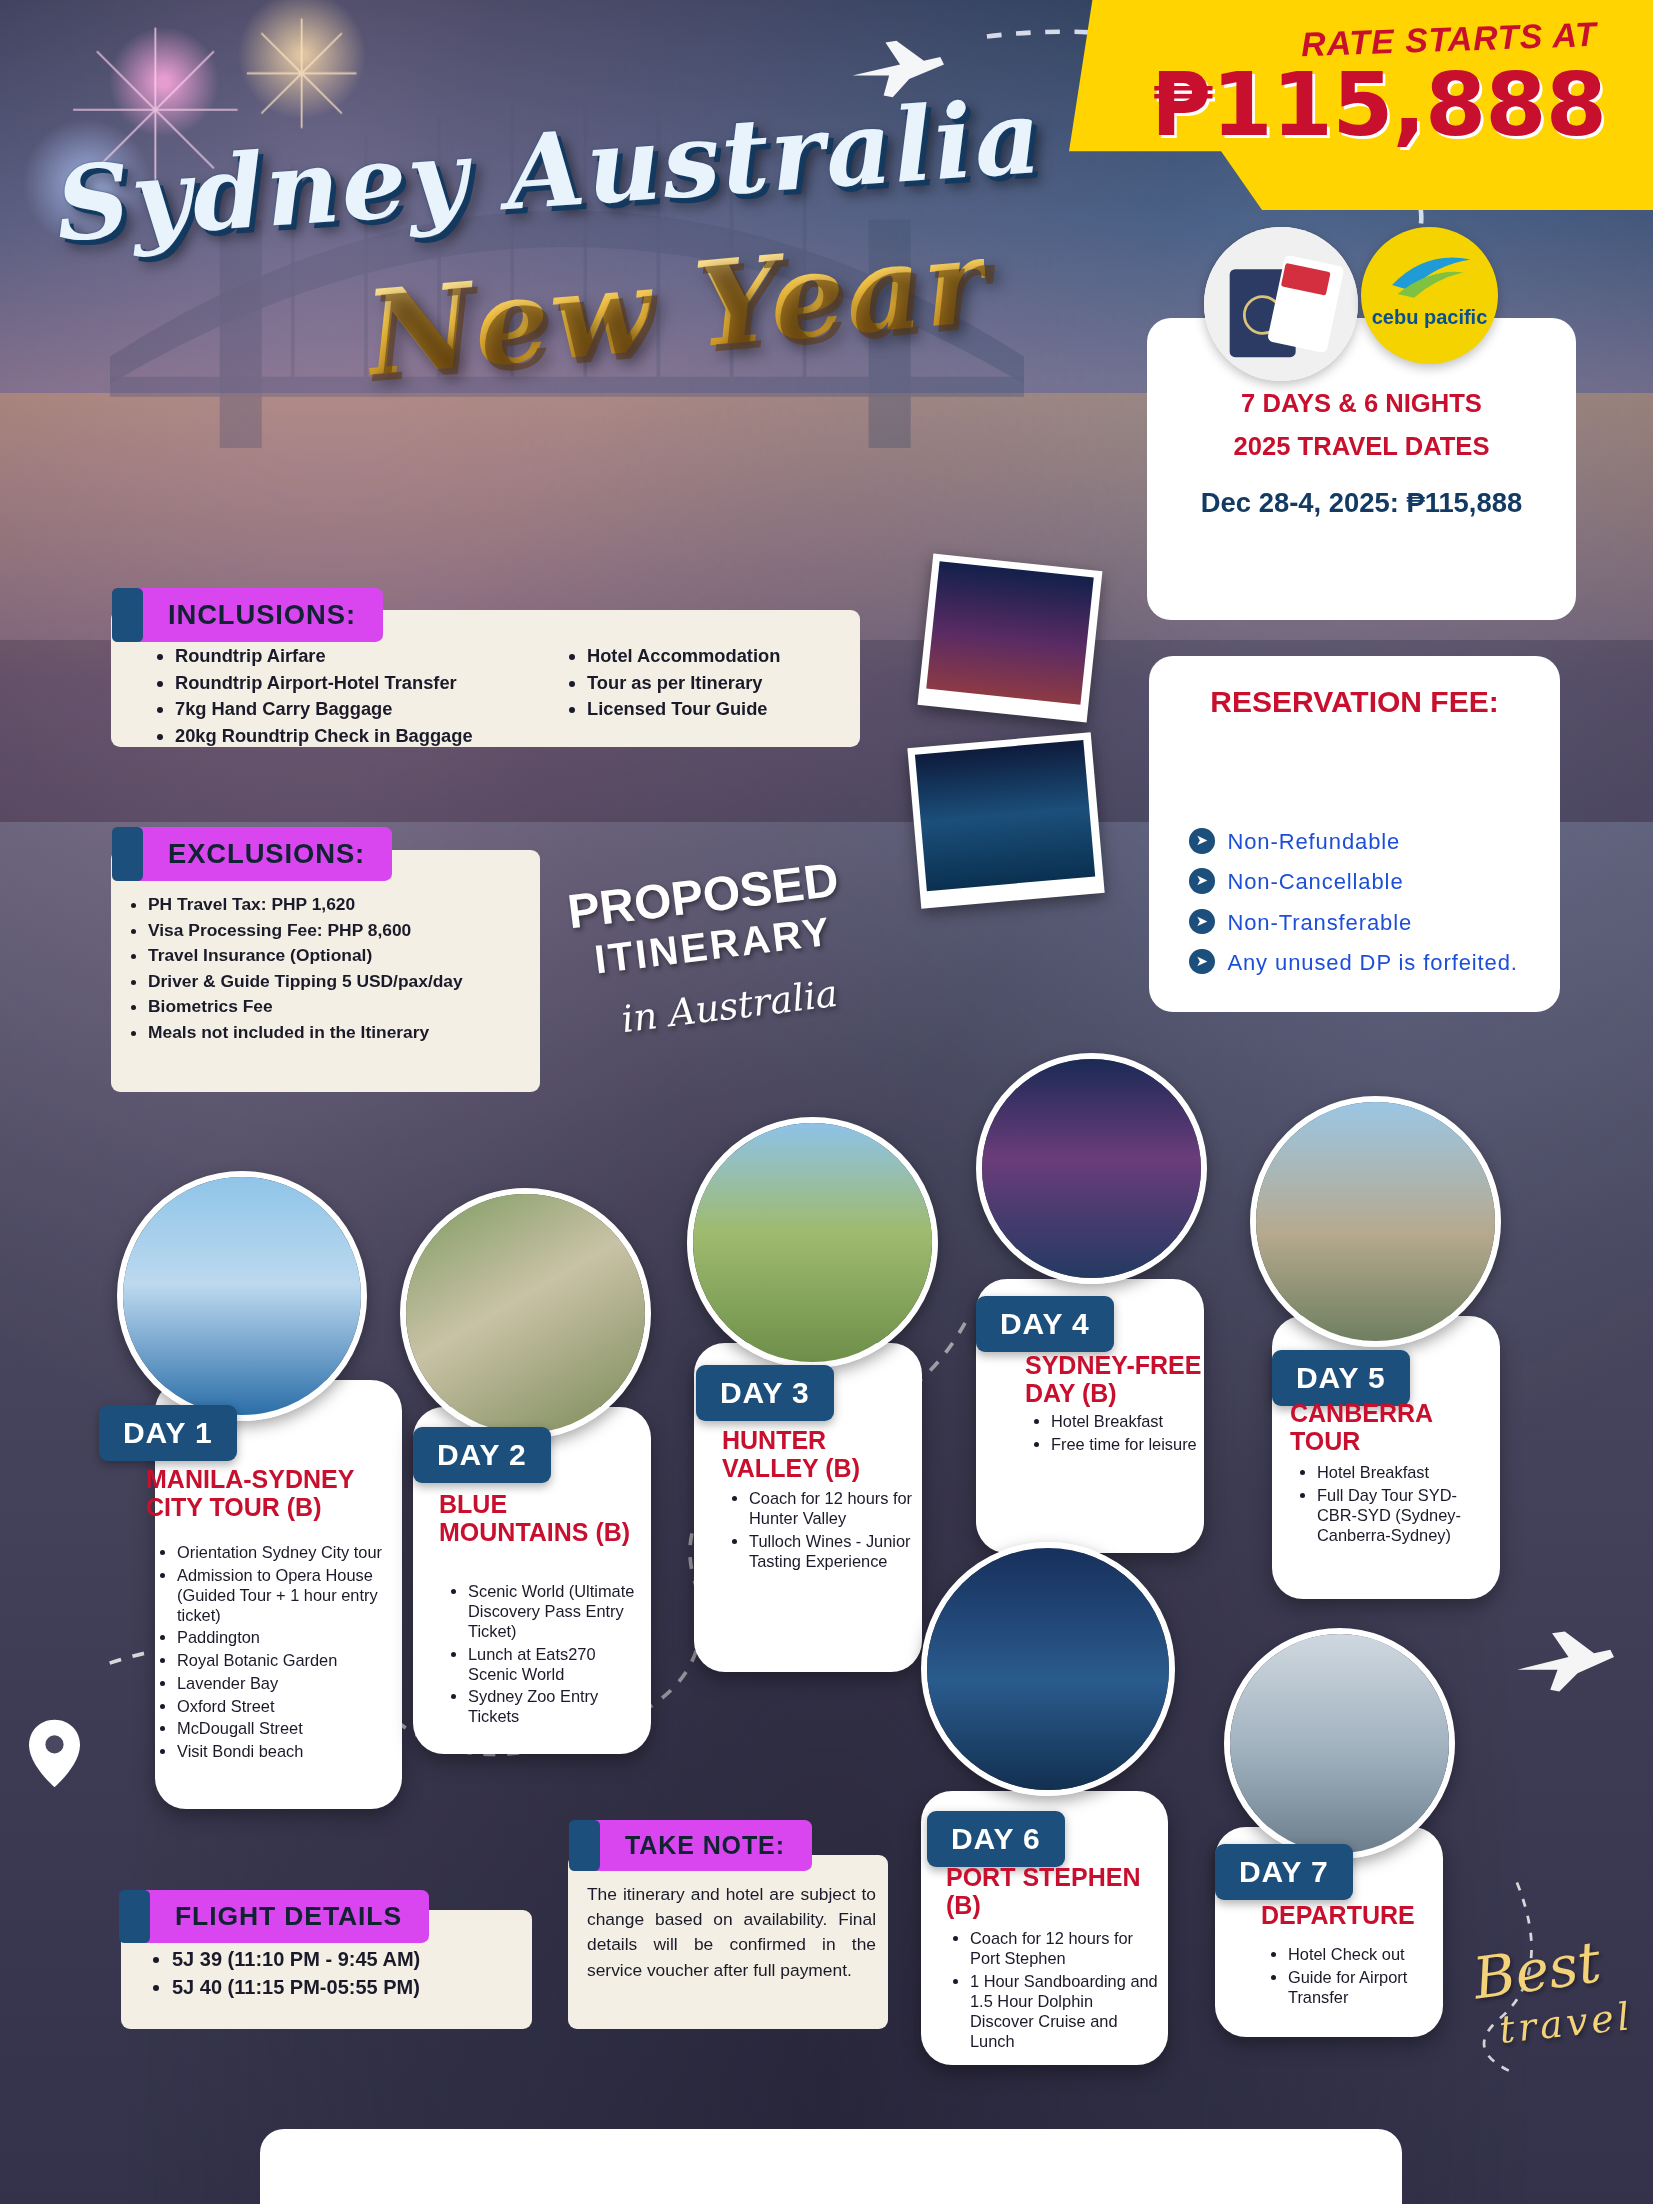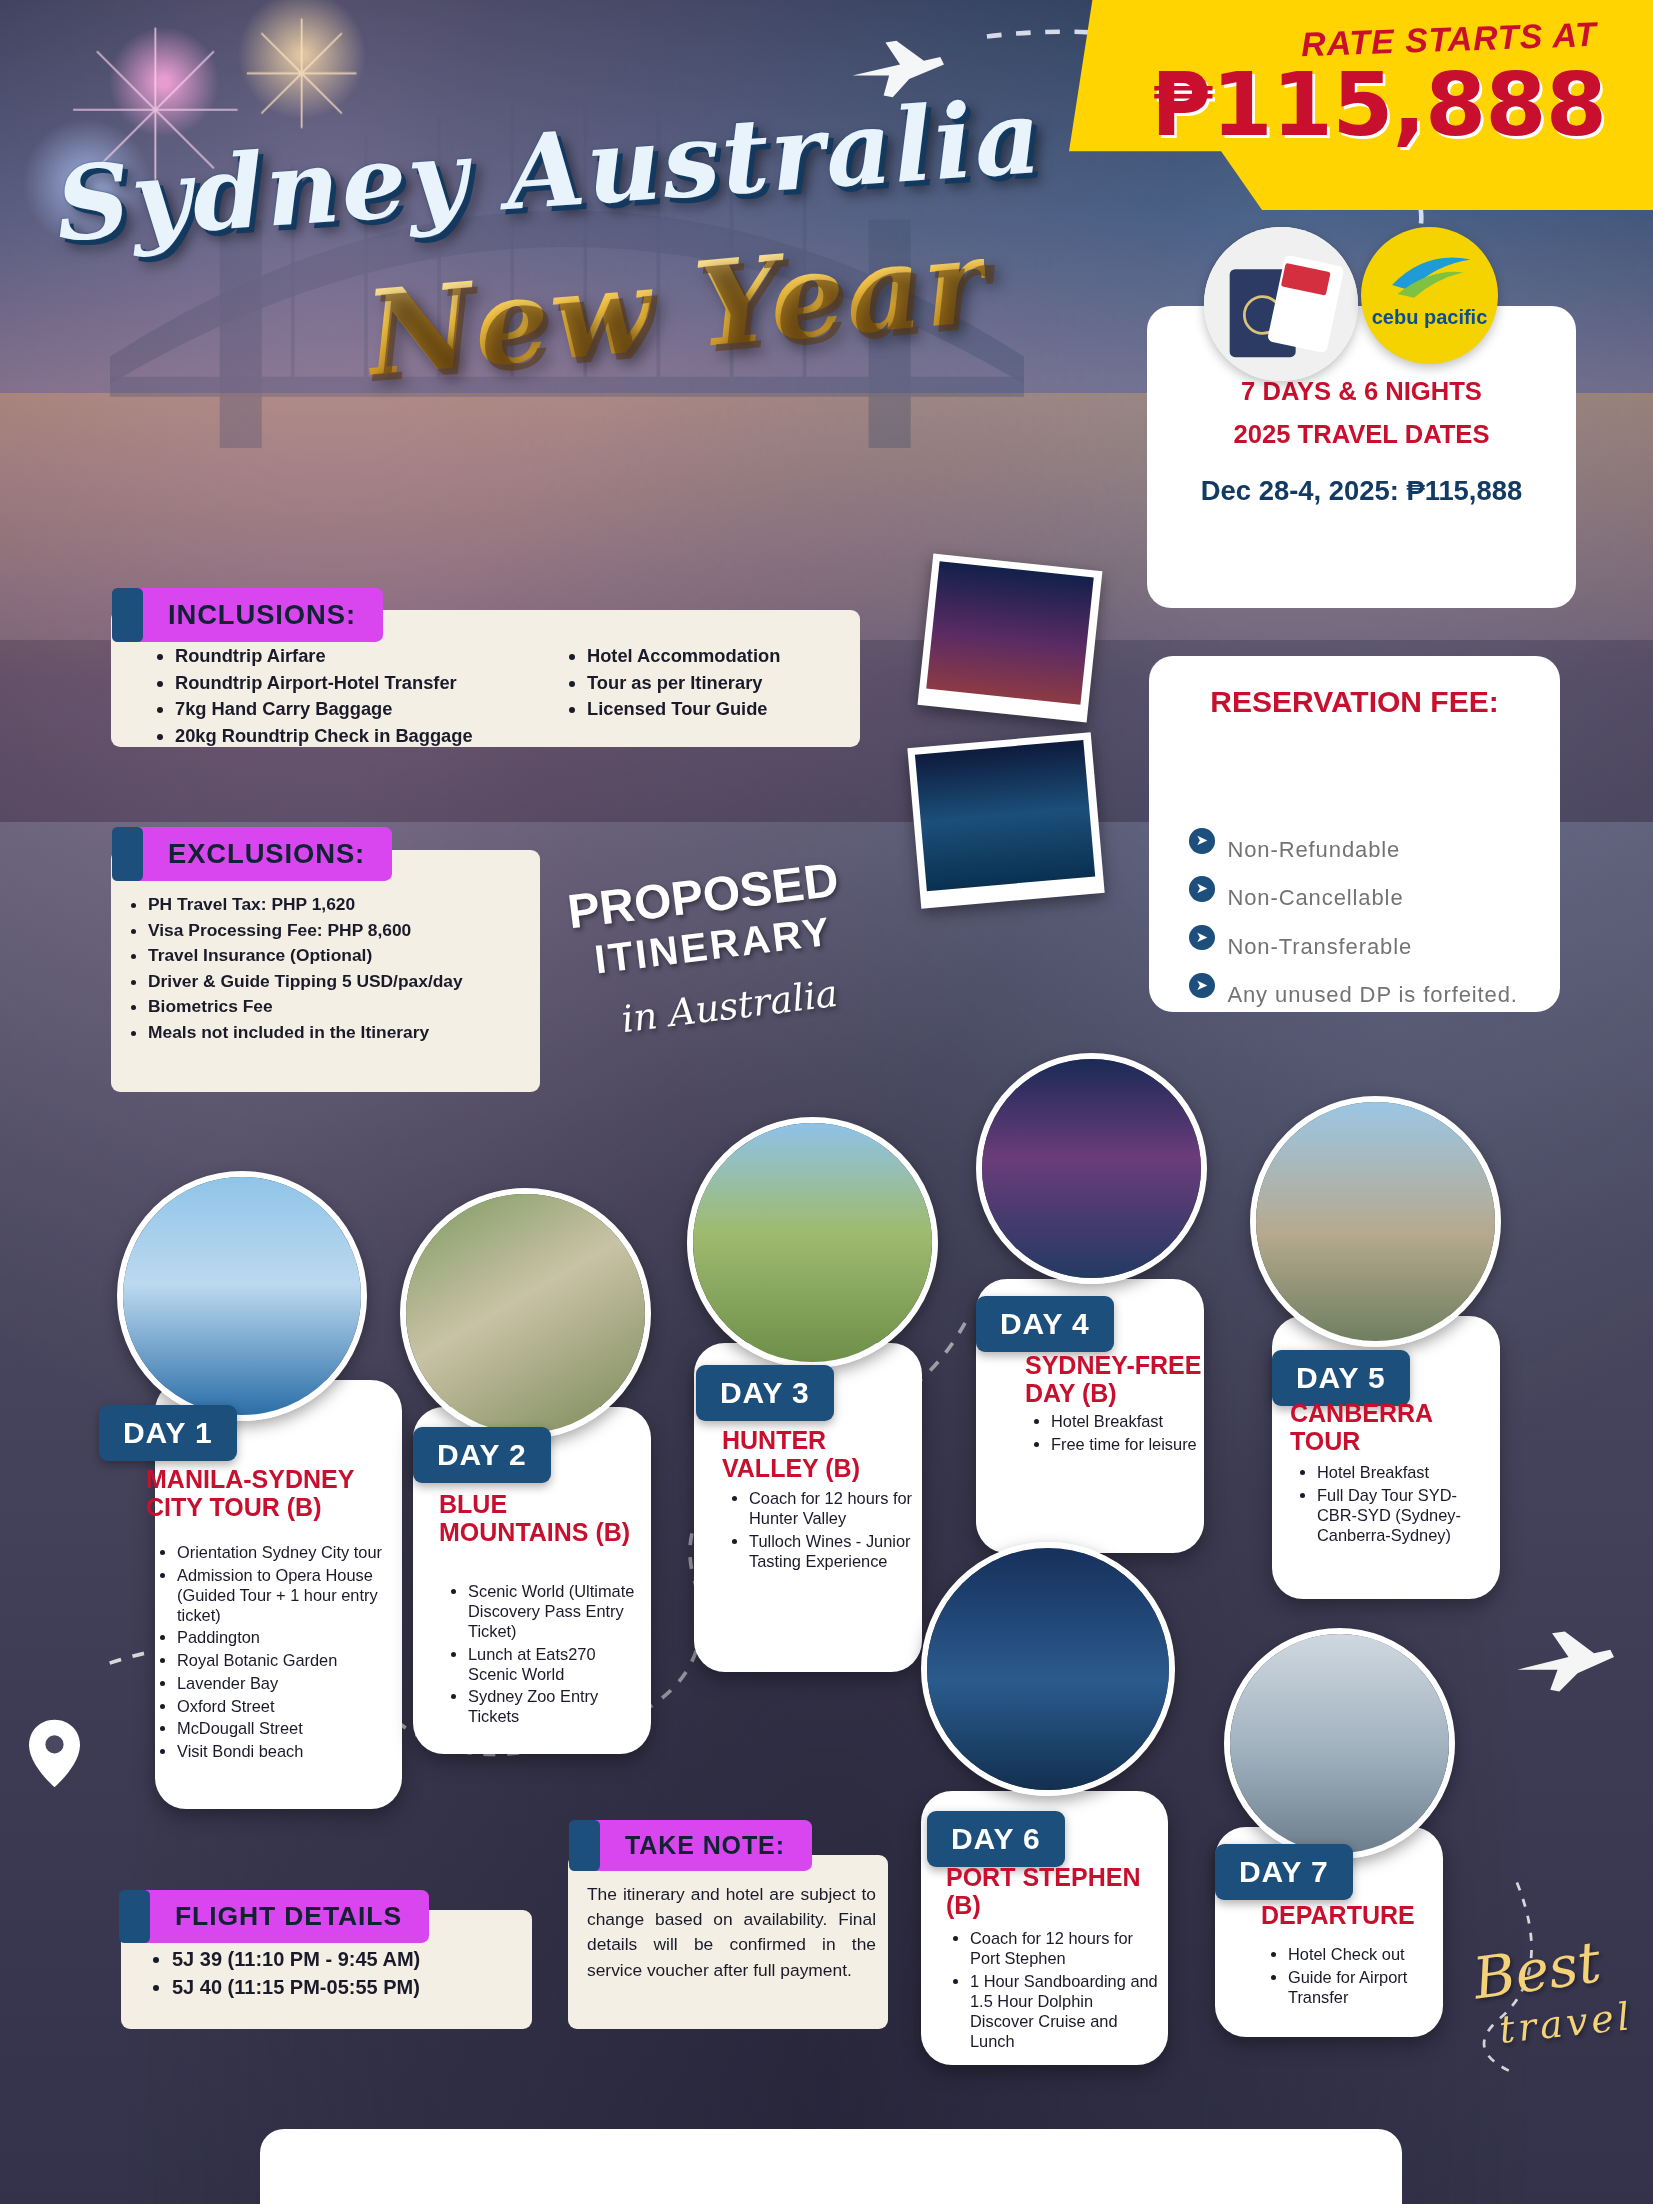--- a/index.html
+++ b/index.html
@@ -79,21 +79,21 @@
     position:absolute;left:365px;top:238px;
     font-family:"DejaVu Serif", serif;font-style:italic;font-weight:bold;
     font-size:117px;letter-spacing:1.8px;
     color:#f7c544;
     background:linear-gradient(180deg,#fff3c4 0%,#f4c243 45%,#b97f16 100%);
     -webkit-background-clip:text;background-clip:text;color:transparent;
     text-shadow:4.6px 6.4px 0 rgba(90,55,10,.55), 8.2px 11px 14.6px rgba(0,0,0,.45);
     transform:rotate(-5deg);
   }
   
-  .info-card{position:absolute;left:1147px;top:306px;width:429px;height:302px;}
+  .info-card{position:absolute;left:1147px;top:318px;width:429px;height:302px;}
   .info-card .l1{position:absolute;left:0;right:0;top:71px;text-align:center;color:#c8102e;font-weight:bold;font-size:25.6px;}
   .info-card .l2{position:absolute;left:0;right:0;top:114px;text-align:center;color:#c8102e;font-weight:bold;font-size:25.6px;}
   .info-card .l3{position:absolute;left:0;right:0;top:169px;text-align:center;color:#123a63;font-weight:bold;font-size:27.4px;}
   .passport{
     position:absolute;left:1204px;top:227px;width:154px;height:154px;border-radius:50%;
     background:#fff;box-shadow:0 3.7px 11px rgba(0,0,0,.25);overflow:hidden;
   }
   .cebu{
     position:absolute;left:1361px;top:227px;width:137px;height:137px;border-radius:50%;
     background:#f5d300;box-shadow:0 3.7px 11px rgba(0,0,0,.25);
@@ -115,21 +115,21 @@
   }
   .res-pill span{
     display:block;text-align:center;line-height:66px;color:#fff;font-weight:bold;font-style:italic;font-size:37px;
   }
   .res-list{position:absolute;left:40px;top:172px;width:356px;}
   .res-row{display:flex;align-items:flex-start;margin-bottom:12.8px;}
   .res-arrow{
     width:25.6px;height:25.6px;border-radius:50%;background:#1c4f7c;color:#fff;
     font-size:14.6px;line-height:25.6px;text-align:center;margin-right:12.8px;flex:0 0 25.6px;
   }
-  .res-txt{font-size:22px;color:#737373;letter-spacing:0.9px;line-height:1.25;margin-top:8px;}
+  .res-txt{font-size:22px;color:#1d4ed8;letter-spacing:0.9px;line-height:1.25;}
   
   .prop1{position:absolute;left:567px;top:868px;color:#fff;font-weight:bold;font-size:48px;transform:rotate(-7deg);text-shadow:1.8px 2.7px 5.5px rgba(0,0,0,.45);}
   .prop2{position:absolute;left:594px;top:923px;color:#fff;font-weight:bold;font-size:40px;letter-spacing:2.7px;transform:rotate(-7deg);text-shadow:1.8px 2.7px 5.5px rgba(0,0,0,.45);}
   .prop3{position:absolute;left:621px;top:985px;color:#fff;font-family:"DejaVu Serif",serif;font-style:italic;font-size:37px;transform:rotate(-7deg);text-shadow:1.8px 2.7px 5.5px rgba(0,0,0,.45);}
   
   .polaroid{position:absolute;background:#fff;padding:7.3px 7.3px 16.4px 7.3px;box-shadow:0 5.5px 16.4px rgba(0,0,0,.4);}
   .polaroid .ph{width:100%;height:100%;}
   
   .day-card{position:absolute;background:#fff;border-radius:31px;box-shadow:0 7.3px 20px rgba(0,0,0,.35);}
   .day-photo{position:absolute;border-radius:50%;border:6.4px solid #fff;overflow:hidden;box-shadow:0 5.5px 14.6px rgba(0,0,0,.35);}

